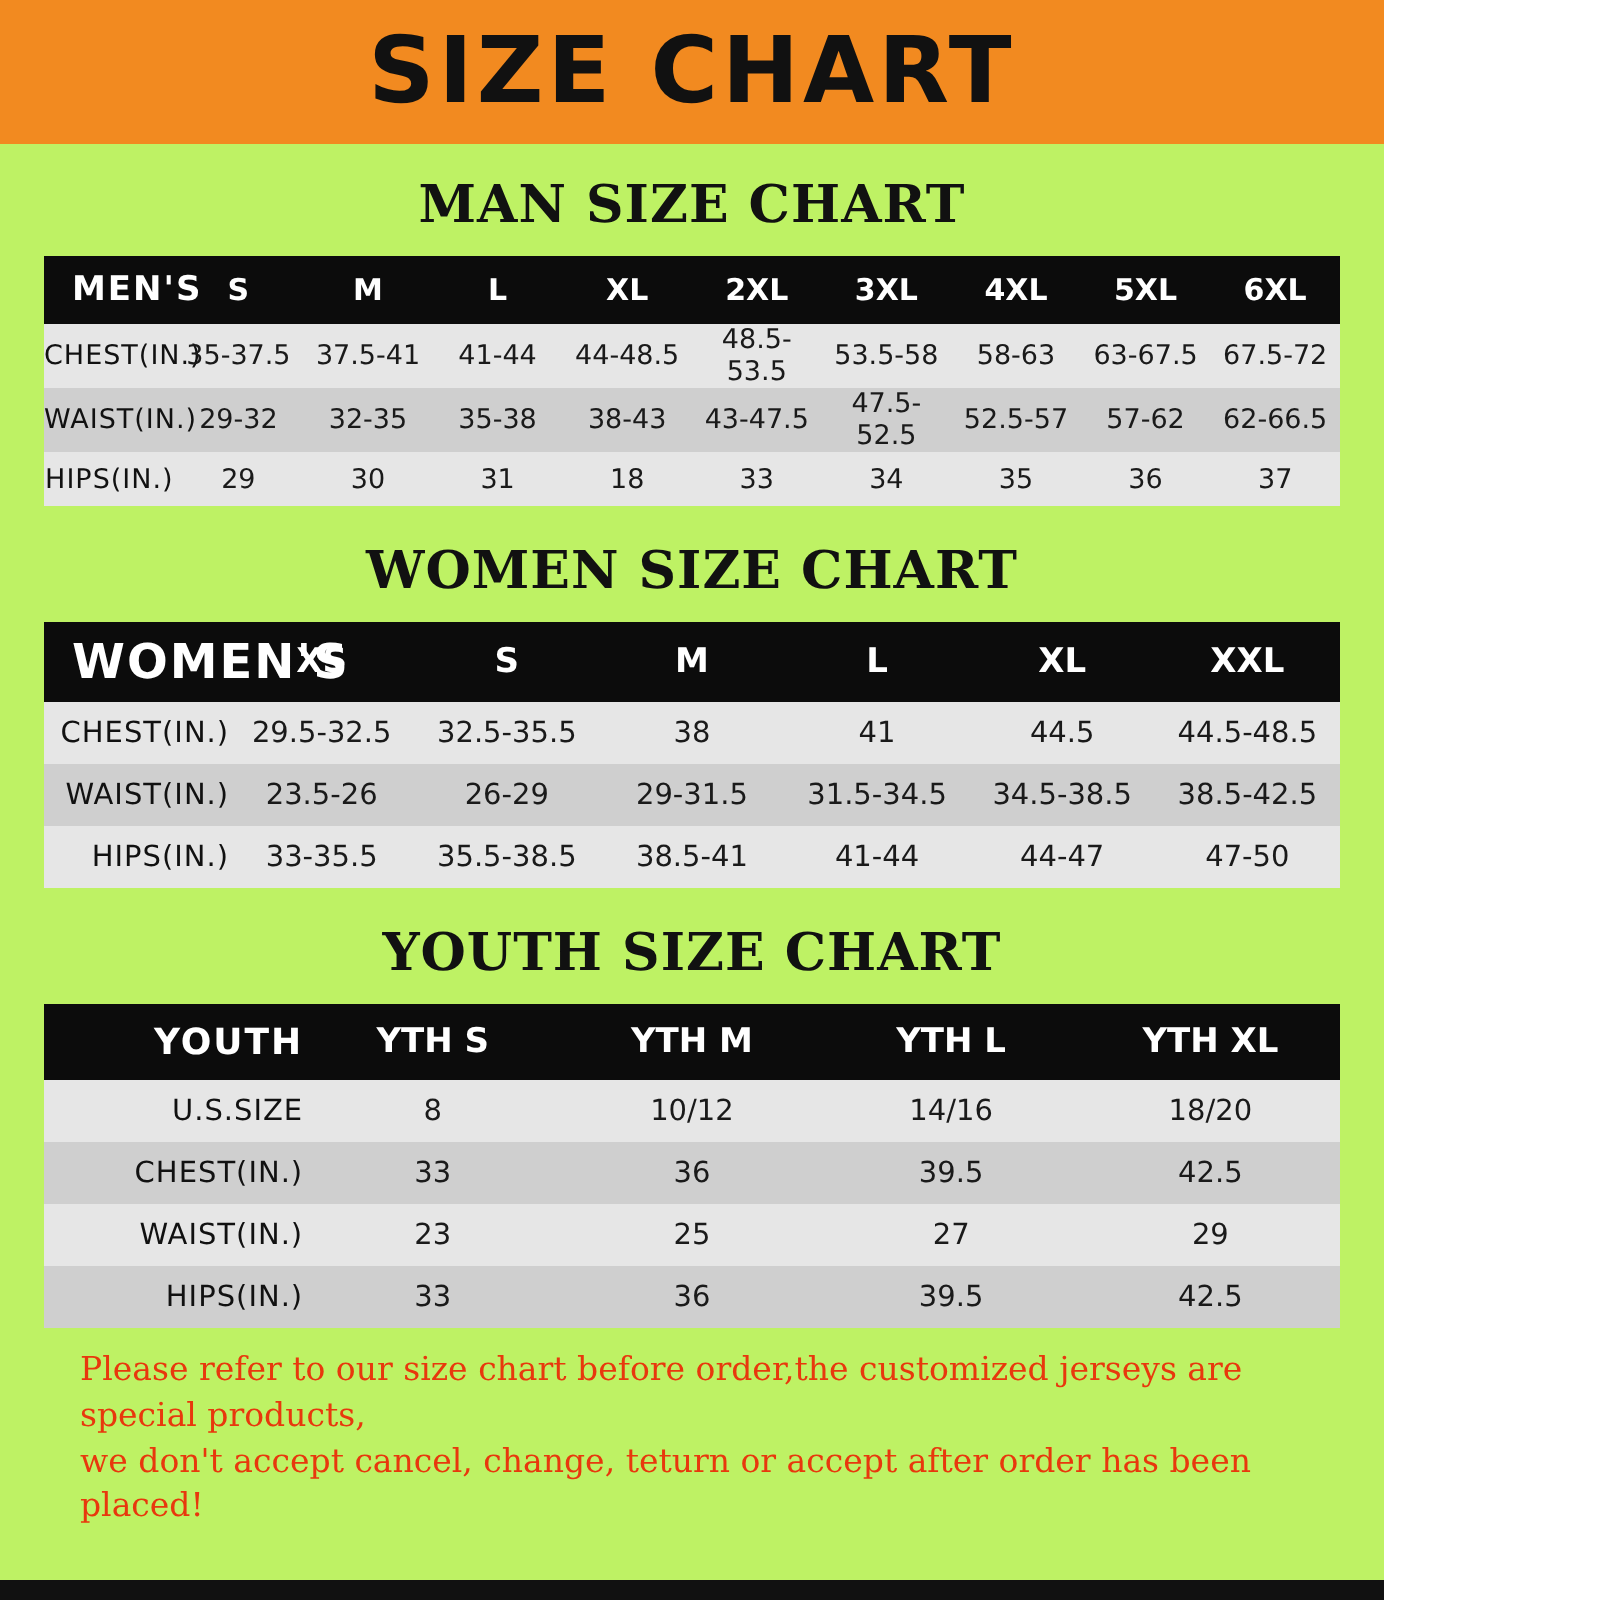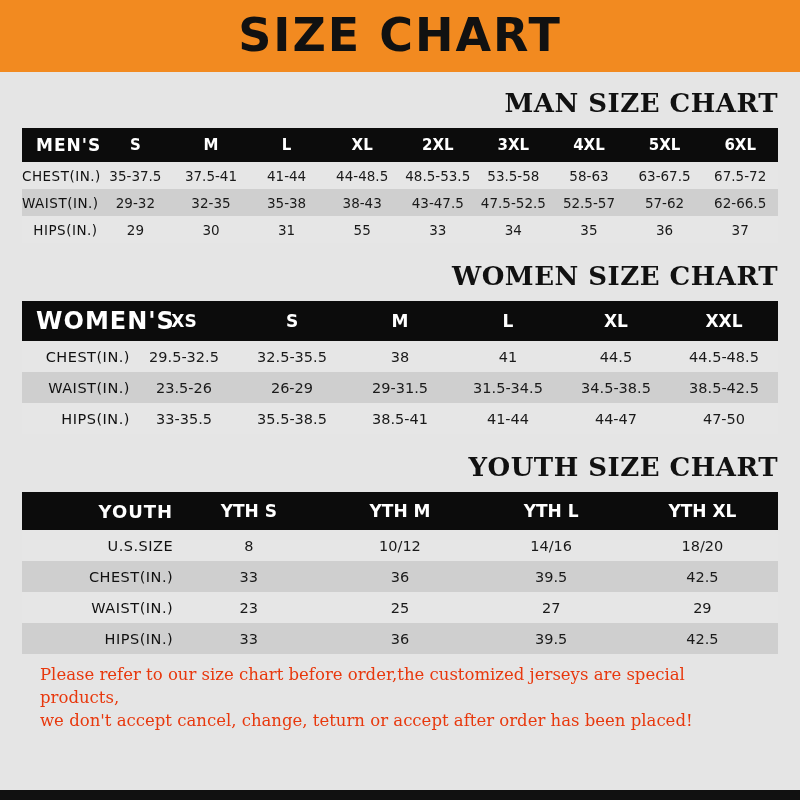--- a/index.html
+++ b/index.html
@@ -8,23 +8,23 @@
   }
   body {
     width: 800px;
     height: 800px;
     background: #ffffff;
     font-family: "DejaVu Sans", sans-serif;
     overflow: hidden;
   }
   .page {
     position: relative;
-    width: 800px;
+    width: 692px;
     height: 800px;
-    background: #e5e5e5;
+    background: #bef264;
     box-sizing: border-box;
     display: flex;
     flex-direction: column;
   }
 
   
   .banner {
     background: #f28a20;
     height: 72px;
     display: flex;
@@ -42,21 +42,21 @@
     padding-bottom: 2px;
   }
 
   .content {
     flex: 1;
     padding: 0 22px;
     box-sizing: border-box;
   }
 
   .section-title {
-    text-align: right;
+    text-align: center;
     font-family: "DejaVu Serif", serif;
     font-weight: bold;
     font-size: 26px;
     color: #111111;
     letter-spacing: 0.5px;
   }
   .section-title.man { margin: 16px 0 10px 0; }
   .section-title.women { margin: 18px 0 10px 0; }
   .section-title.youth { margin: 18px 0 10px 0; }
 
@@ -178,21 +178,21 @@
           <td>47.5-52.5</td>
           <td>52.5-57</td>
           <td>57-62</td>
           <td>62-66.5</td>
         </tr>
         <tr class="light">
           <td class="rowlabel">HIPS(IN.)</td>
           <td>29</td>
           <td>30</td>
           <td>31</td>
-          <td>55</td>
+          <td>18</td>
           <td>33</td>
           <td>34</td>
           <td>35</td>
           <td>36</td>
           <td>37</td>
         </tr>
       </tbody>
     </table>
 
     <div class="section-title women">WOMEN SIZE CHART</div>

